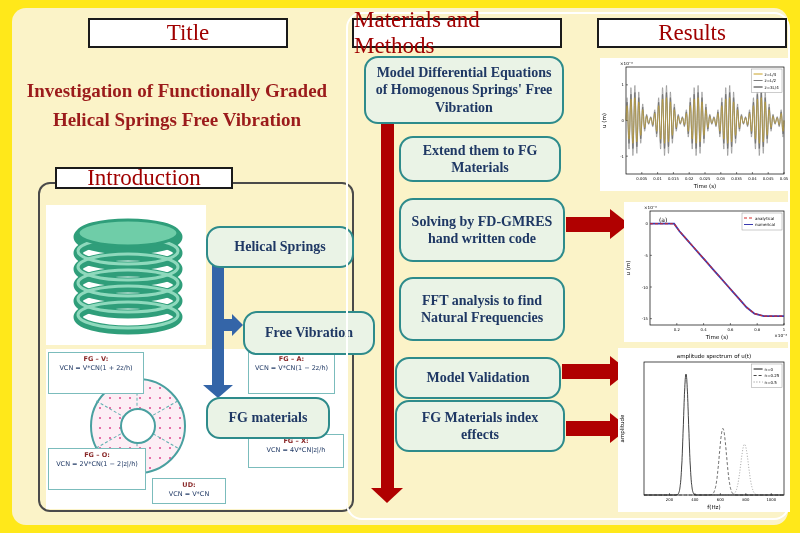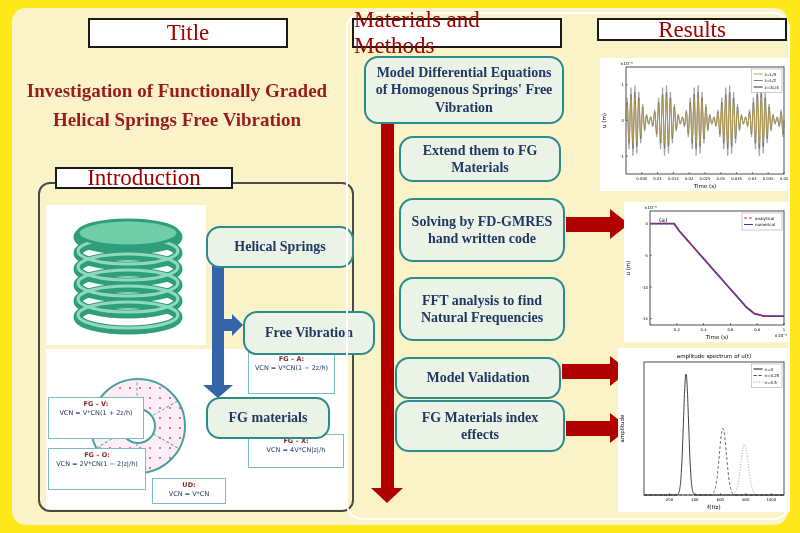--- a/index.html
+++ b/index.html
@@ -72,21 +72,21 @@
   <div class="abs white" style="left:46px;top:349px;width:300px;height:160px;">
   </div>
 
   <div class="donut">
     <div class="dline" style="transform:rotate(30deg);"></div>
     <div class="dline" style="transform:rotate(90deg);"></div>
     <div class="dline" style="transform:rotate(150deg);"></div>
     <div class="dhole"></div>
   </div>
 
-  <div class="fgbox" style="left:48px;top:352px;width:96px;height:42px;margin-top:45px;">
+  <div class="fgbox" style="left:48px;top:352px;width:96px;height:42px;">
     <span class="lbl">FG – V:</span>
     <span>VCN = V*CN(1 + 2z/h)</span>
   </div>
   <div class="fgbox" style="left:248px;top:352px;width:87px;height:42px;">
     <span class="lbl">FG – A:</span>
     <span>VCN = V*CN(1 − 2z/h)</span>
   </div>
   <div class="fgbox" style="left:48px;top:448px;width:98px;height:42px;">
     <span class="lbl">FG – O:</span>
     <span>VCN = 2V*CN(1 − 2|z|/h)</span>
@@ -105,21 +105,21 @@
   <div class="bshaft" style="left:224px;top:319px;width:8px;height:12px;"></div>
   <div class="bhead" style="left:232px;top:314px;border-top:11px solid transparent;border-bottom:11px solid transparent;border-left:11px solid #3465A8;"></div>
 
   <div class="fbox" style="left:206px;top:226px;width:148px;height:29px;">Helical Springs</div>
   <div class="fbox" style="left:243px;top:311px;width:132px;height:44px;">Free Vibration</div>
   <div class="fbox" style="left:206px;top:397px;width:124px;height:28px;">FG materials</div>
 
   <div class="panel" style="left:346px;top:12px;width:444px;height:508px;border:2px solid #ffffff;border-radius:16px;"></div>
 
   <div class="hdr" style="left:352px;top:18px;width:210px;height:30px;">Materials and Methods</div>
-  <div class="hdr" style="left:597px;top:18px;width:190px;height:23px;">Results</div>
+  <div class="hdr" style="left:597px;top:18px;width:190px;height:30px;">Results</div>
 
   <div class="rshaft" style="left:381px;top:120px;width:13px;height:368px;"></div>
   <div class="rhead" style="left:371px;top:488px;border-left:16px solid transparent;border-right:16px solid transparent;border-top:15px solid #B00000;"></div>
 
   <div class="fbox" style="left:364px;top:56px;width:200px;height:68px;">Model Differential Equations of Homogenous Springs' Free Vibration</div>
   <div class="fbox" style="left:399px;top:136px;width:162px;height:46px;">Extend them to FG Materials</div>
   <div class="fbox" style="left:399px;top:198px;width:166px;height:64px;">Solving by FD-GMRES hand written code</div>
   <div class="fbox" style="left:399px;top:277px;width:166px;height:64px;">FFT analysis to find Natural Frequencies</div>
   <div class="fbox" style="left:395px;top:357px;width:166px;height:32px;">Model Validation</div>
   <div class="fbox" style="left:395px;top:400px;width:170px;height:52px;">FG Materials index effects</div>

